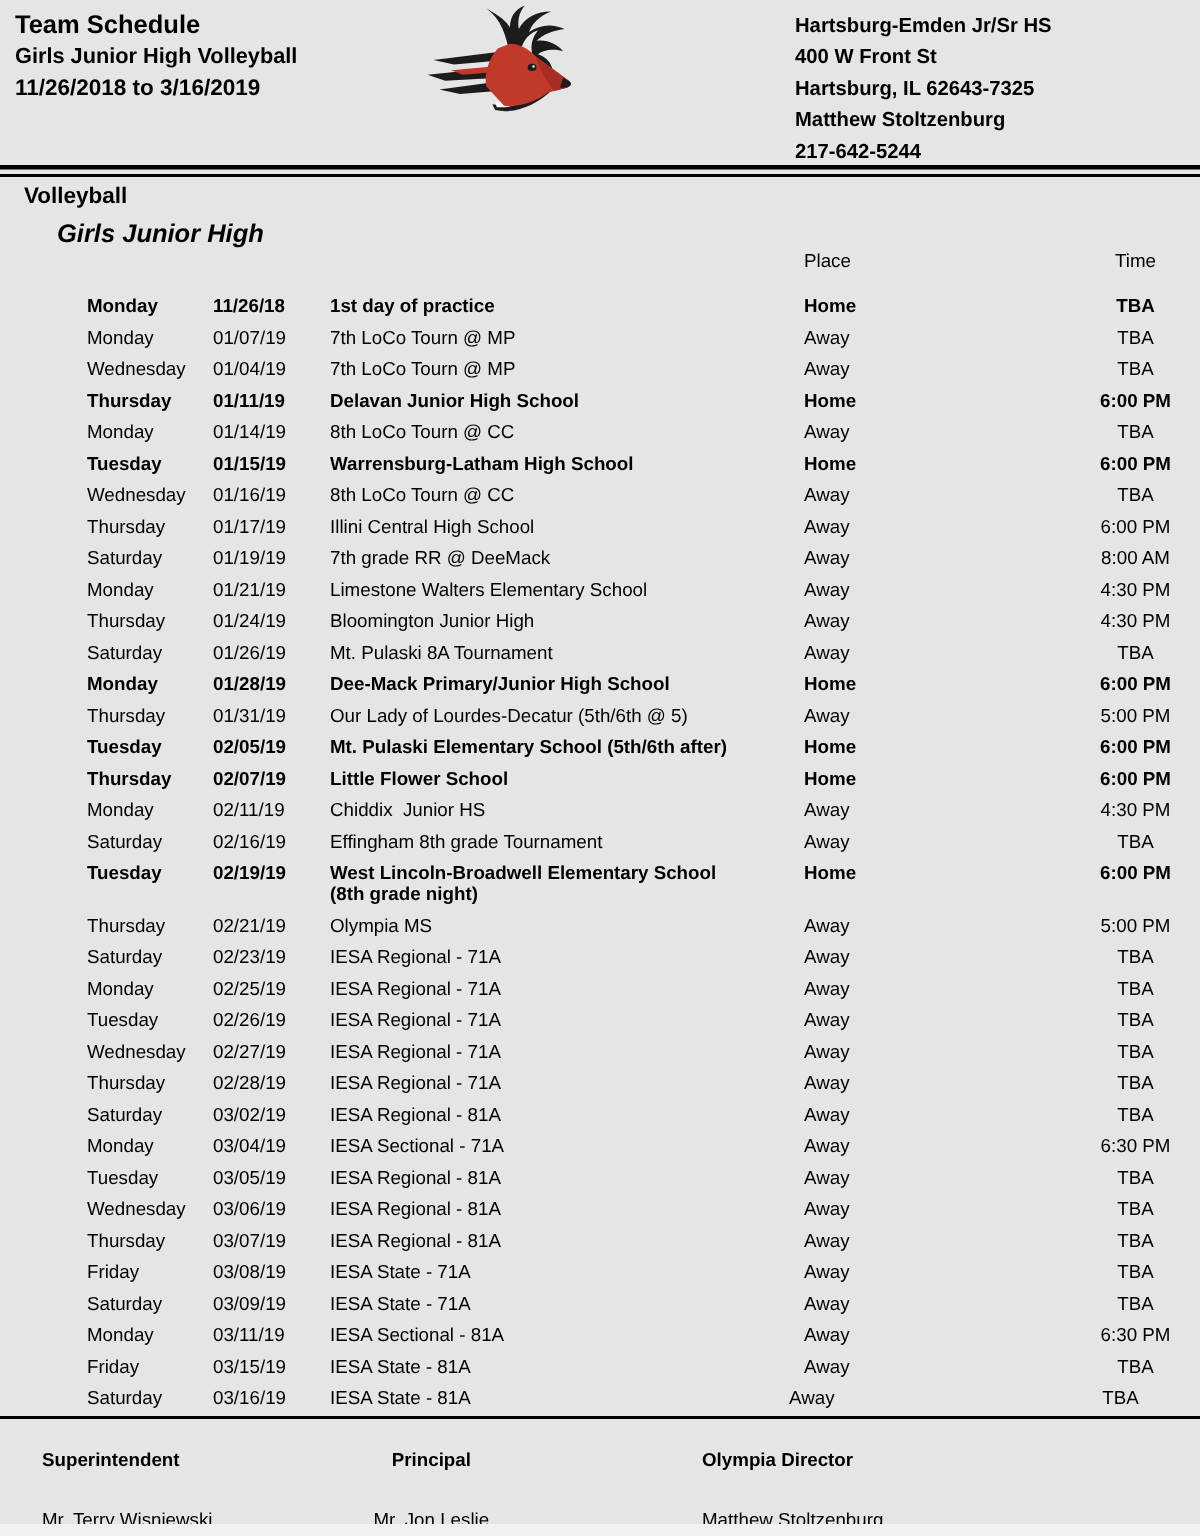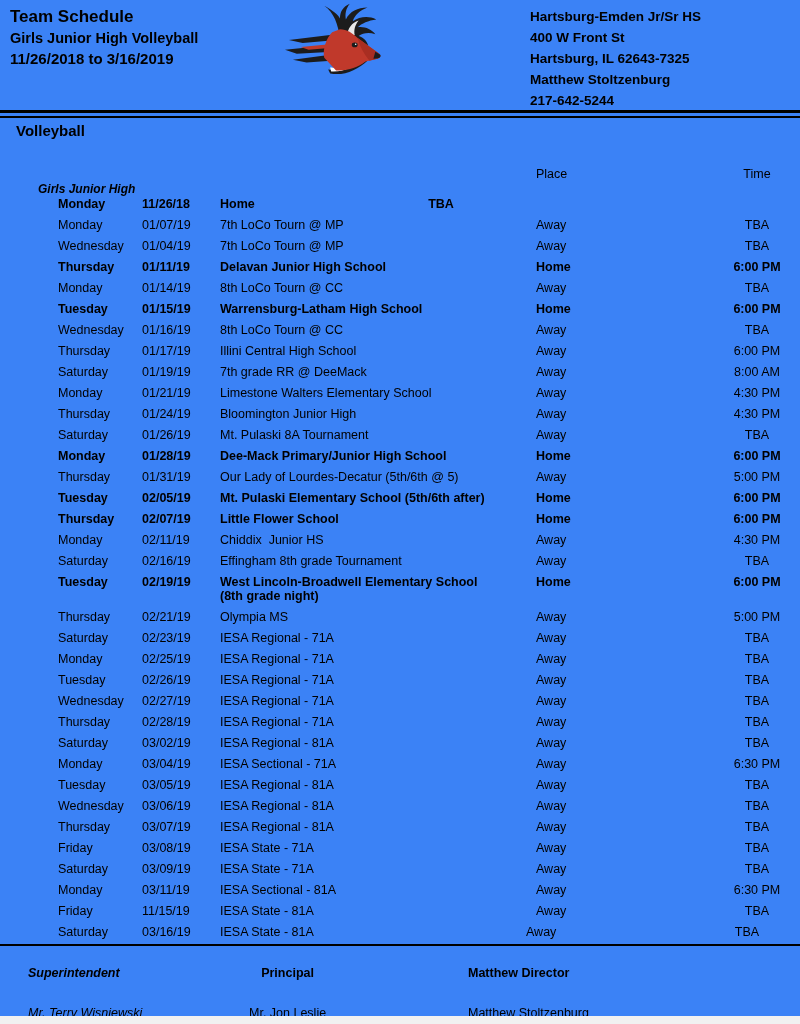--- a/index.html
+++ b/index.html
@@ -1,60 +1,60 @@
 <!DOCTYPE html>
 <html><head>
 <meta charset="utf-8">
 <style>
   html,body { margin:0; padding:0; }
   body {
     font-family: "Liberation Sans", "DejaVu Sans", sans-serif;
     background:#ffffff; color:#000;
   }
   .page {
-    position:relative; width:800px; height:1024px; background:#3b82f6;
+    position:relative; width:800px; height:1024px; background:#e5e5e5;
     overflow:hidden; margin:0 auto;
   }
 
   
   .header-left { position:absolute; left:10px; top:6px; }
   .hl-title { font-size:17px; font-weight:bold; line-height:22px; }
   .hl-sub   { font-size:14.5px; font-weight:bold; line-height:20px; }
   .hl-dates { font-size:15px; font-weight:bold; line-height:20px; margin-top:1px; }
 
   .logo-wrap { position:absolute; left:285px; top:2px; width:108px; height:78px; }
 
   .header-right { position:absolute; left:530px; top:6px; font-size:13.5px; font-weight:bold; line-height:21px; }
 
   .rule-double {
     position:absolute; left:0; right:0; top:110px;
     height:3px; border-top:3px solid #000; border-bottom:2px solid #000;
   }
 
   
   .section-sport { position:absolute; left:16px; top:122px; font-size:15px; font-weight:bold; }
-  .section-team  { position:absolute; left:38px; top:146px; font-size:12px; font-weight:bold; font-style:italic;margin-top:36px; }
+  .section-team  { position:absolute; left:38px; top:146px; font-size:17px; font-weight:bold; font-style:italic; }
 
   
   .table { position:absolute; left:0; top:167px; width:800px; }
   .row { display:flex; align-items:flex-start; line-height:14px; margin-bottom:7px; font-size:12.5px; }
   .row.bold { font-weight:bold; }
   .hdr-row { margin-bottom:16px; }
   .c-day   { width:84px;  margin-left:58px; white-space:nowrap; }
   .c-date  { width:78px;  white-space:nowrap; }
   .c-event { width:316px; white-space:pre; }
   .c-place { width:178px; white-space:nowrap; }
   .c-time  { width:86px;  text-align:center; white-space:nowrap; }
   .row.shifted .c-place, .row.shifted .c-time { position:relative; left:-10px; }
 
   
   .footer-rule { position:absolute; left:0; right:0; top:944px; height:0; border-top:2px solid #000; }
   .footer { position:absolute; left:0; top:966px; width:800px; font-size:12.5px; }
   .f-col { position:absolute; top:0; }
-  .f-col.c1 { left:28px;font-style:italic; }
+  .f-col.c1 { left:28px; }
   .f-col.c2 { left:249px;text-align:center; }
   .f-col.c3 { left:468px; }
   .f-title { font-weight:bold; }
   .f-name  { margin-top:26px; }
 
   .bottom-strip { position:absolute; left:0; right:0; bottom:0; height:8px; background:#f1f1f1; }
 </style>
 </head>
 <body>
 
@@ -111,20 +111,21 @@
       <div class="c-day"></div>
       <div class="c-date"></div>
       <div class="c-event"></div>
       <div class="c-place">Place</div>
       <div class="c-time">Time</div>
     </div>
     <div>
     <div class="row bold">
       <div class="c-day">Monday</div>
       <div class="c-date">11/26/18</div>
+      <div class="c-event">1st day of practice</div>
       <div class="c-place">Home</div>
       <div class="c-time">TBA</div>
     </div>
 
     <div class="row">
       <div class="c-day">Monday</div>
       <div class="c-date">01/07/19</div>
       <div class="c-event">7th LoCo Tourn @ MP</div>
       <div class="c-place">Away</div>
       <div class="c-time">TBA</div>
@@ -374,21 +375,21 @@
     <div class="row">
       <div class="c-day">Monday</div>
       <div class="c-date">03/11/19</div>
       <div class="c-event">IESA Sectional - 81A</div>
       <div class="c-place">Away</div>
       <div class="c-time">6:30 PM</div>
     </div>
 
     <div class="row">
       <div class="c-day">Friday</div>
-      <div class="c-date">11/15/19</div>
+      <div class="c-date">03/15/19</div>
       <div class="c-event">IESA State - 81A</div>
       <div class="c-place">Away</div>
       <div class="c-time">TBA</div>
     </div>
 
     <div class="row shifted">
       <div class="c-day">Saturday</div>
       <div class="c-date">03/16/19</div>
       <div class="c-event">IESA State - 81A</div>
       <div class="c-place">Away</div>
@@ -401,19 +402,19 @@
   <div class="footer">
     <div class="f-col c1">
       <div class="f-title">Superintendent</div>
       <div class="f-name">Mr. Terry Wisniewski</div>
     </div>
     <div class="f-col c2">
       <div class="f-title">Principal</div>
       <div class="f-name">Mr. Jon Leslie</div>
     </div>
     <div class="f-col c3">
-      <div class="f-title">Matthew Director</div>
+      <div class="f-title">Olympia Director</div>
       <div class="f-name">Matthew Stoltzenburg</div>
     </div>
   </div>
 
   <div class="bottom-strip"></div>
 </div>
 
 </body></html>

